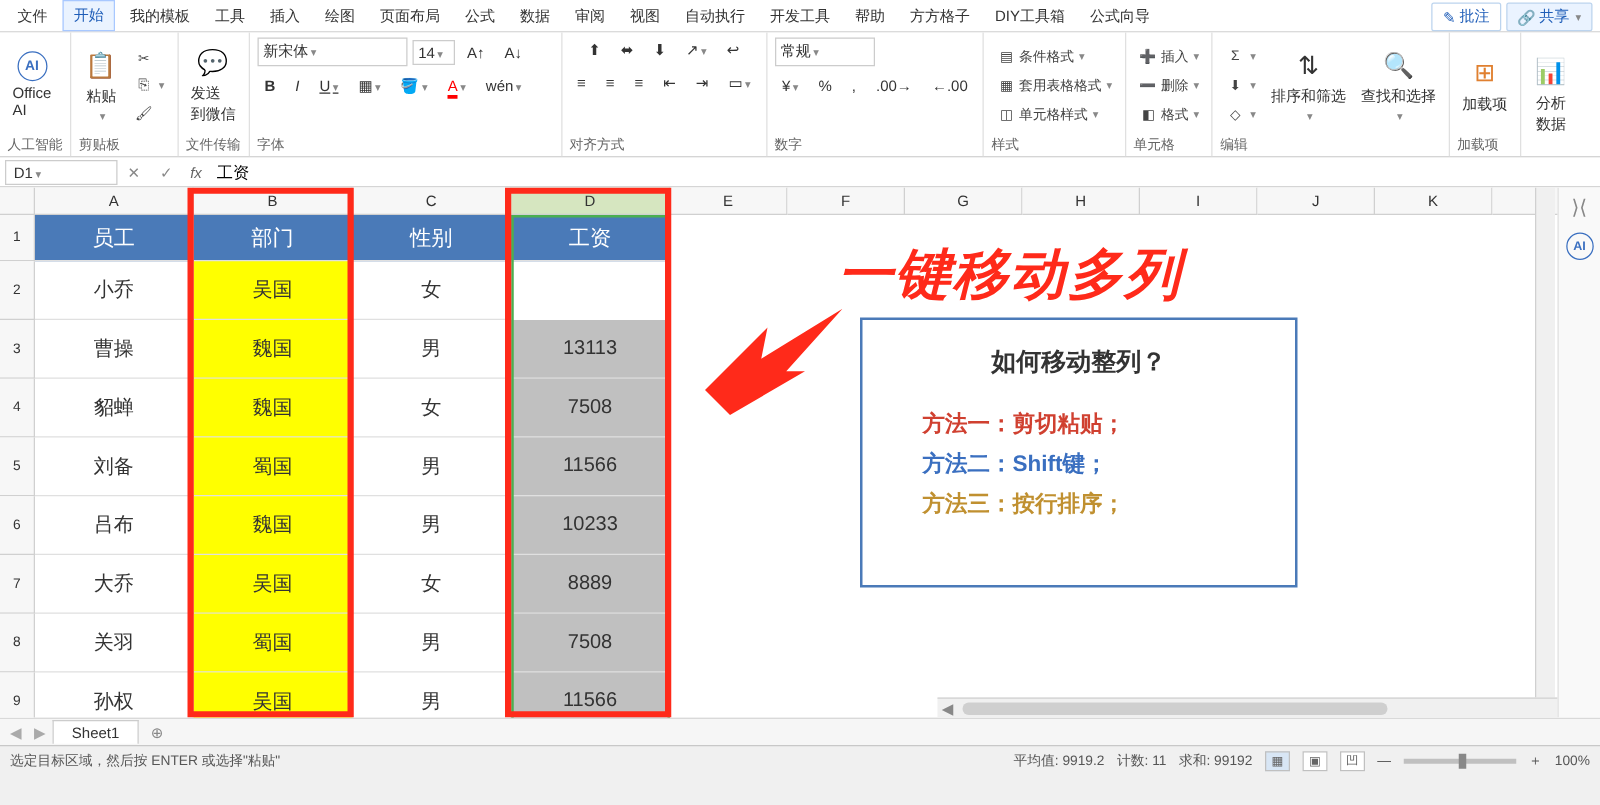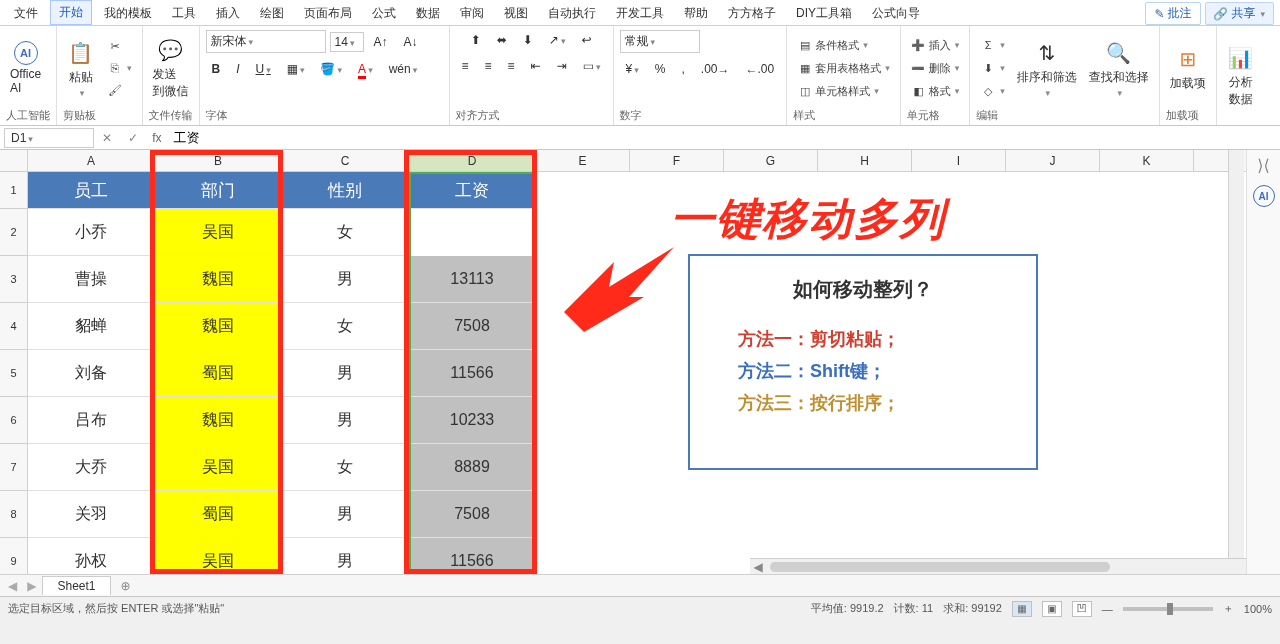--- a/index.html
+++ b/index.html
@@ -27,21 +27,21 @@
 .font-select { border: 1px solid #ccc; padding: 2px 4px; min-width: 120px; background: #fff; font-size: 12px; }
 .font-size { border: 1px solid #ccc; padding: 2px 4px; width: 34px; background: #fff; font-size: 12px; }
 .toggle-btn { border: 1px solid transparent; padding: 2px 5px; cursor: pointer; }
 .dd::after { content: "▾"; font-size: 9px; color: #888; margin-left: 2px; }
 .col-stack { display: flex; flex-direction: column; gap: 3px; }
 
 
 .formula-row { background: #fff; height: 24px; display: flex; align-items: center; border-bottom: 1px solid #c8c8c8; }
 .name-box { width: 90px; border: 1px solid #ccc; padding: 2px 6px; margin-left: 4px; background: #fff; }
 .fx-btn { padding: 0 8px; color: #888; cursor: pointer; }
-.fx-label { padding: 0 6px; color: #666; }
+.fx-label { font-style: italic; padding: 0 6px; color: #666; }
 .formula-input { flex: 1; border: none; padding: 2px 6px; font-size: 13px; }
 
 
 .grid-wrap { position: relative; background: #fff; height: 424px; overflow: hidden; }
 .grid-corner { position: absolute; left: 0; top: 0; width: 28px; height: 22px; background: #f7f7f7; border-right: 1px solid #d0d0d0; border-bottom: 1px solid #d0d0d0; }
 .col-headers { position: absolute; left: 28px; top: 0; height: 22px; display: flex; }
 .col-h { width: 127px; text-align: center; line-height: 22px; background: #f7f7f7; border-right: 1px solid #d0d0d0; border-bottom: 1px solid #d0d0d0; }
 .col-h.small { width: 94px; }
 .col-h.sel { background: #d6e6c0; }
 .row-headers { position: absolute; left: 0; top: 22px; width: 28px; }

